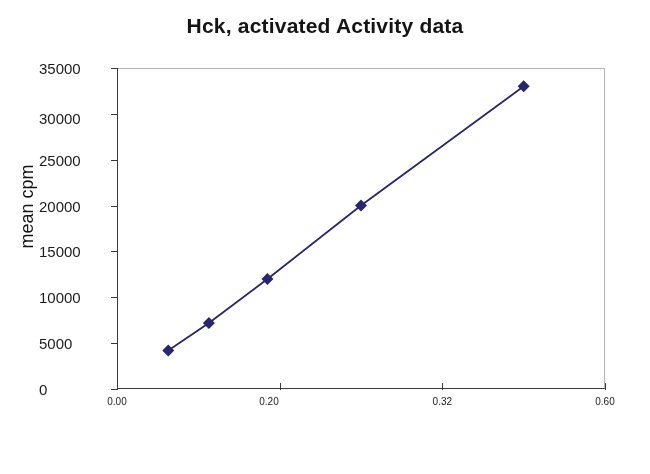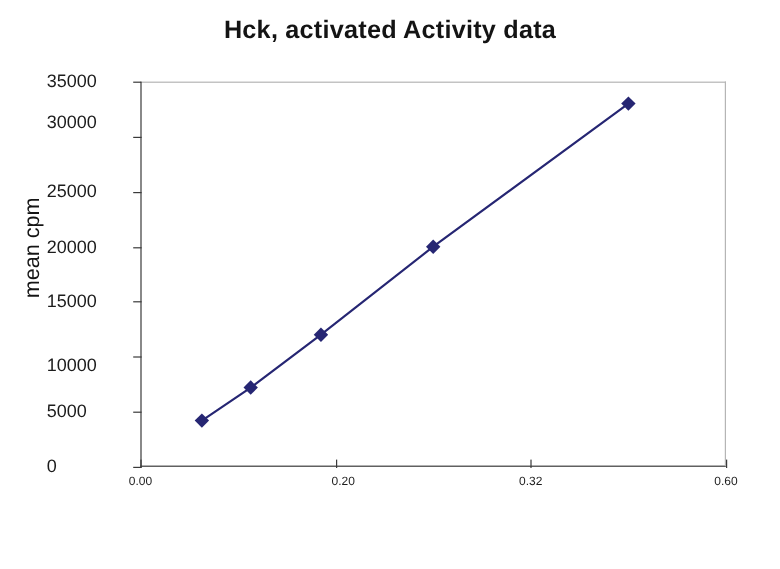--- a/index.html
+++ b/index.html
@@ -131,40 +131,40 @@
         <polygon points="91.90666666666668,248.96571428571428 97.90666666666668,254.96571428571428 91.90666666666668,260.9657142857143 85.90666666666668,254.96571428571428" fill="#262673"></polygon>
         <polygon points="150.46666666666667,204.94285714285712 156.46666666666667,210.94285714285712 150.46666666666667,216.94285714285712 144.46666666666667,210.94285714285712" fill="#262673"></polygon>
         <polygon points="244,131.57142857142858 250,137.57142857142858 244,143.57142857142858 238,137.57142857142858" fill="#262673"></polygon>
         <polygon points="406.6666666666667,12.342857142857156 412.6666666666667,18.342857142857156 406.6666666666667,24.342857142857156 400.6666666666667,18.342857142857156" fill="#262673"></polygon>
       </g>
   </svg>
 
   <div id="y-tick-labels">
       <div class="ytick-label" style="top: 389px;">0</div>
       <div class="ytick-label" style="top: 343.143px;">5000</div>
-      <div class="ytick-label" style="top: 297.286px; margin-top: 8px;">10000</div>
+      <div class="ytick-label" style="top: 297.286px;">10000</div>
       <div class="ytick-label" style="top: 251.429px;">15000</div>
       <div class="ytick-label" style="top: 205.571px;">20000</div>
       <div class="ytick-label" style="top: 159.714px;">25000</div>
-      <div class="ytick-label" style="top: 102px;">30000</div>
+      <div class="ytick-label" style="top: 118px;">30000</div>
       <div class="ytick-label" style="top: 68px;">35000</div>
     </div>
   <div id="y-tick-marks">
       <div class="ytick-mark" style="top: 389px;"></div>
       <div class="ytick-mark" style="top: 343.143px;"></div>
       <div class="ytick-mark" style="top: 297.286px;"></div>
       <div class="ytick-mark" style="top: 251.429px;"></div>
       <div class="ytick-mark" style="top: 205.571px;"></div>
       <div class="ytick-mark" style="top: 159.714px;"></div>
       <div class="ytick-mark" style="top: 113.857px;"></div>
       <div class="ytick-mark" style="top: 68px;"></div>
     </div>
   <div id="x-tick-labels">
       <div class="xtick-label" style="left: 77px;">0.00</div>
-      <div class="xtick-label" style="left: 246px;">0.20</div>
+      <div class="xtick-label" style="left: 229px;">0.20</div>
       <div class="xtick-label" style="left: 402.333px;">0.32</div>
       <div class="xtick-label" style="left: 565px;">0.60</div>
     </div>
   <div id="x-tick-marks">
       <div class="xtick-mark" style="left: 117px;"></div>
       <div class="xtick-mark" style="left: 279.667px;"></div>
       <div class="xtick-mark" style="left: 442.333px;"></div>
       <div class="xtick-mark" style="left: 605px;"></div>
     </div>
 

